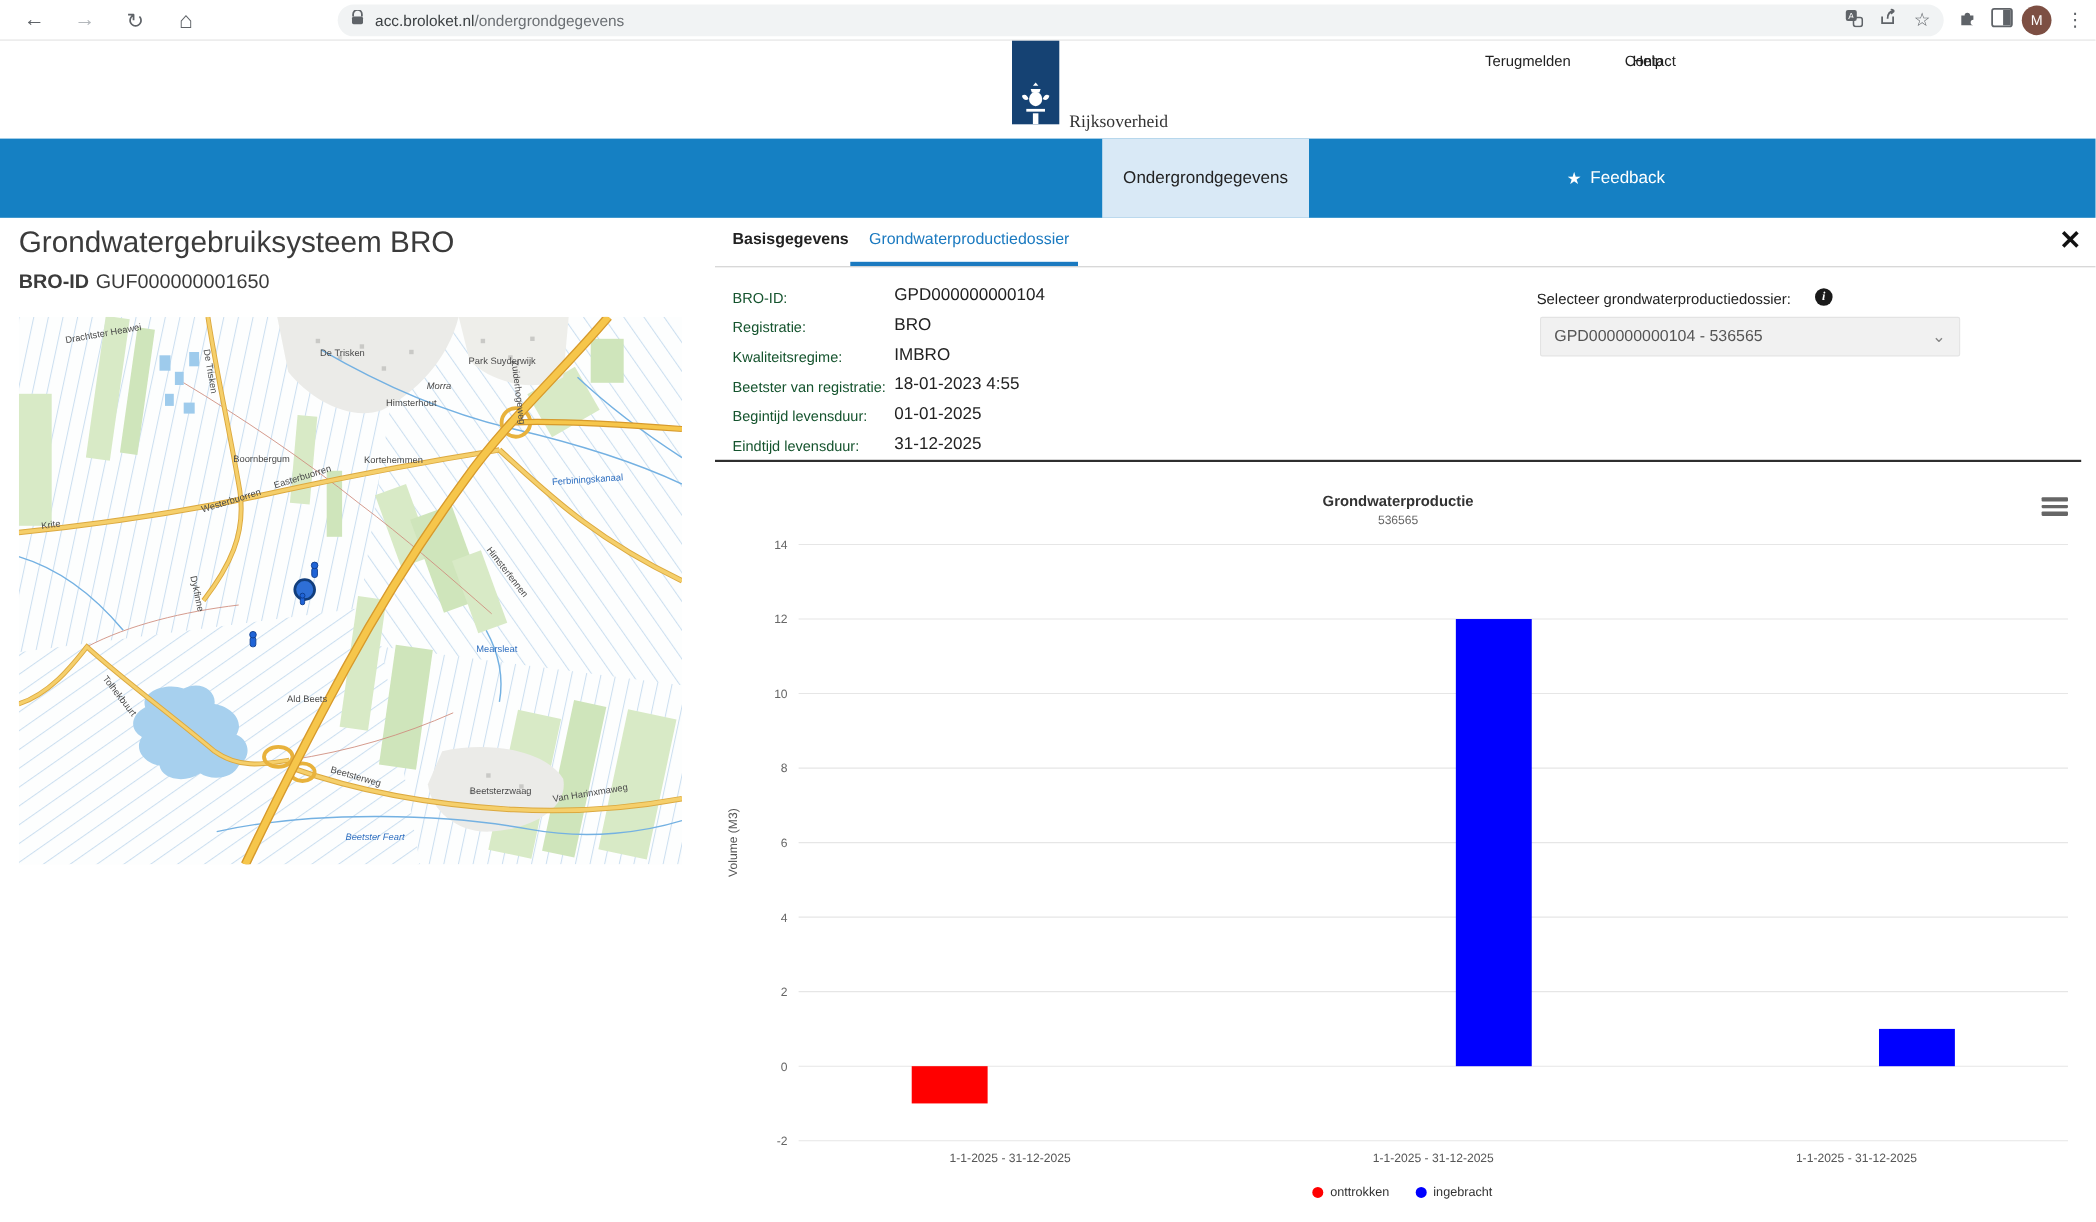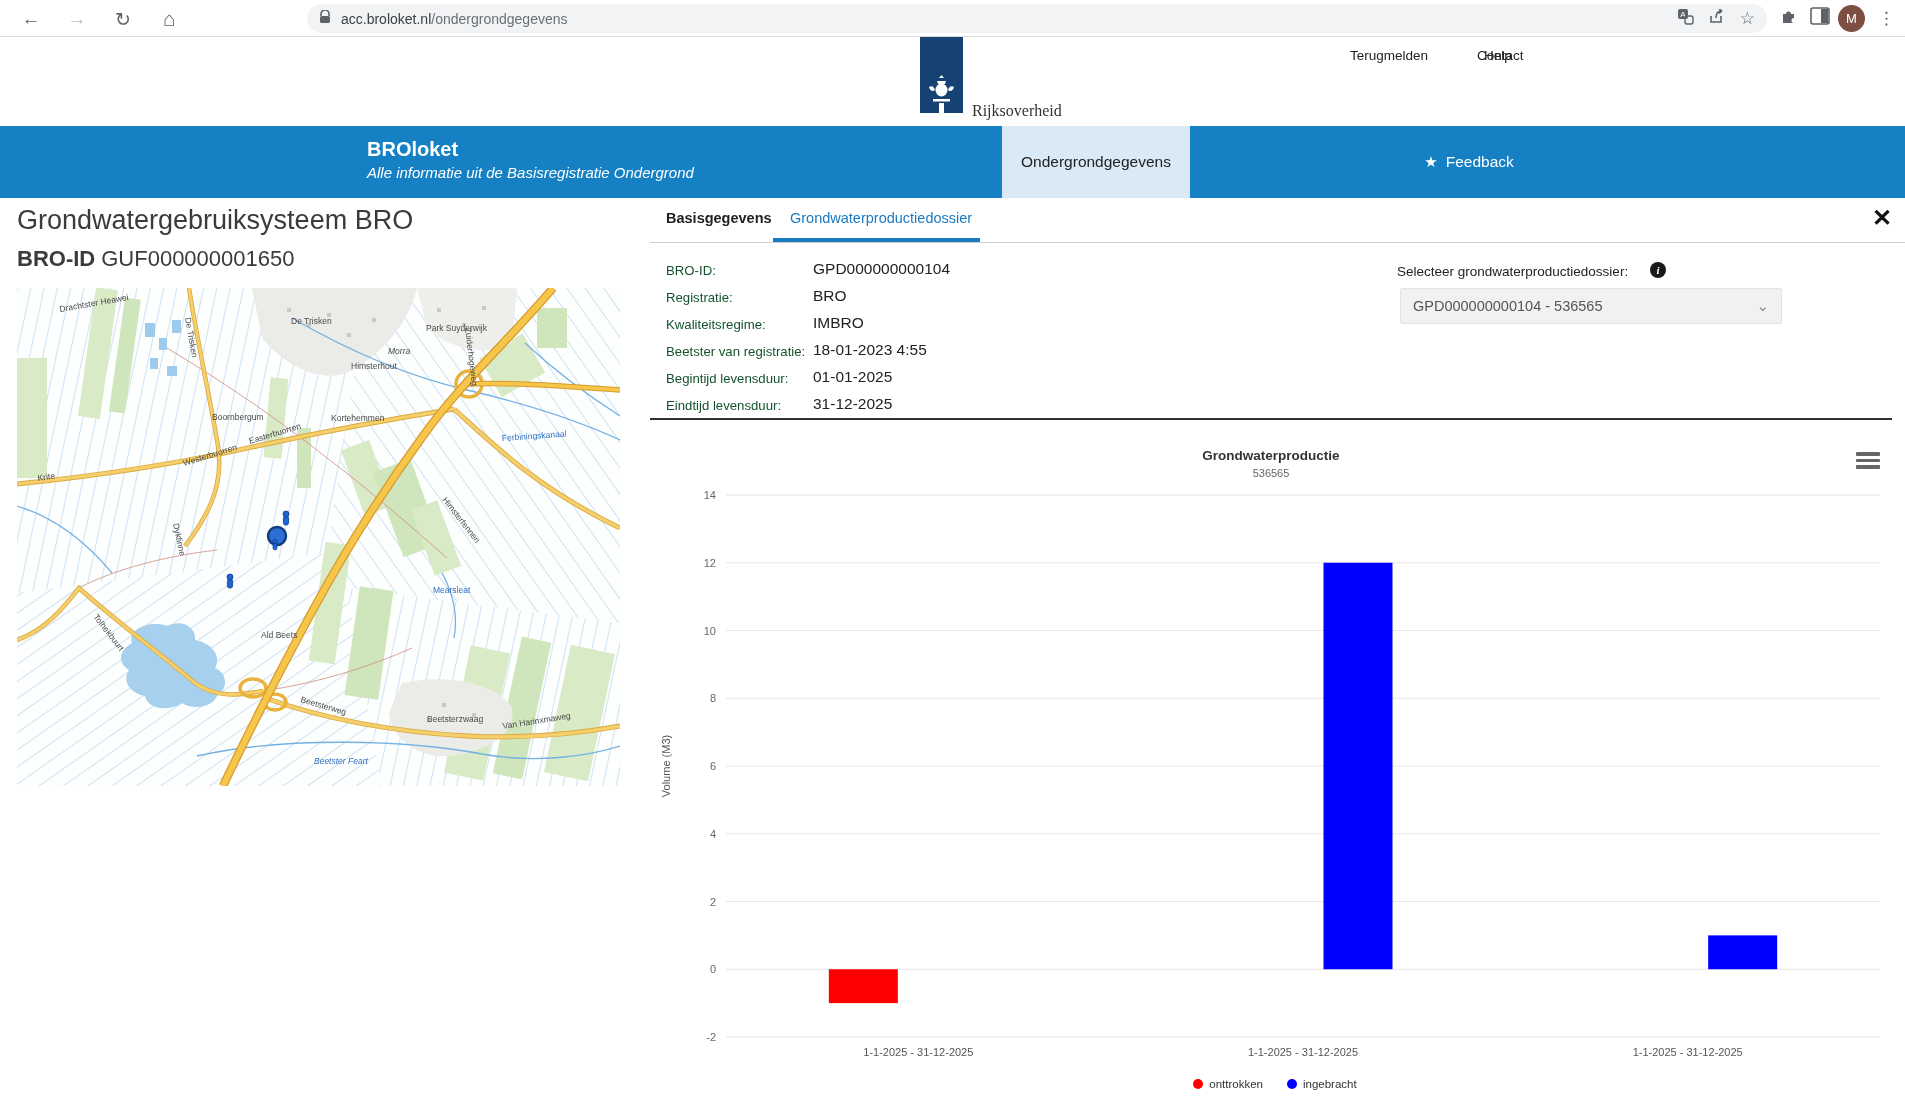--- a/index.html
+++ b/index.html
@@ -30,21 +30,21 @@
   #brand { position:absolute; left:367px; top:12px; }
   #brand .b1 { font-size:20px; font-weight:bold; }
   #brand .b2 { font-size:15px; font-style:italic; margin-top:3px; }
   .nav-item { position:absolute; top:0; height:72px; display:flex; align-items:center; justify-content:center;
               font-size:15.5px; cursor:pointer; }
   .nav-item.active { background:#d9e9f6; color:#222; }
   .nav-star { color:#fff; margin-right:8px; font-size:15px; }
 
   
   #page-title { position:absolute; left:17px; top:205px; font-size:27px; color:#3b3b3b; }
-  #broid-line { position:absolute; left:17px; top:246px; font-size:22px; color:#3b3b3b; }
+  #broid-line { position:absolute; left:17px; top:246px; font-size:18px; color:#3b3b3b; }
   #broid-line b { margin-right:6px; }
   #map-wrap { position:absolute; left:17px; top:288px; width:603px; height:498px; background:#fdfefe; overflow:hidden; }
   #map-wrap svg { display:block; }
   .map-label { font-size:8.5px; fill:#4a4a4a; }
   .map-label.water { fill:#2f6fc0; }
   .map-label.it { font-style:italic; }
 
   
   #tabs-border { position:absolute; left:650px; top:242px; width:1255px; height:1px; background:#cfcfcf; }
   .tab { position:absolute; top:210px; font-size:14.5px; cursor:pointer; }
@@ -144,24 +144,20 @@
       <rect x="19" y="66" width="5" height="10" fill="#fff"></rect>
     </svg>
   </div>
   <div id="logo-text">Rijksoverheid</div>
   <span class="hdr-link" style="left:1350px;">Terugmelden</span>
   <span class="hdr-link" style="left:1440px;margin-left:44px;">Help</span>
   <span class="hdr-link" style="left:1477px;">Contact</span>
 </div>
 
 <div id="nav">
-  <div id="brand">
-    <div class="b1">BROloket</div>
-    <div class="b2">Alle informatie uit de Basisregistratie Ondergrond</div>
-  </div>
   <div class="nav-item active" style="left:1002px; width:188px;">
     <span>Ondergrondgegevens</span>
   </div>
   <div class="nav-item" style="left:1414px; width:110px;">
     <span class="nav-star">★</span>
     <span>Feedback</span>
   </div>
 </div>
 
 <div id="page-title">Grondwatergebruiksysteem BRO</div>

